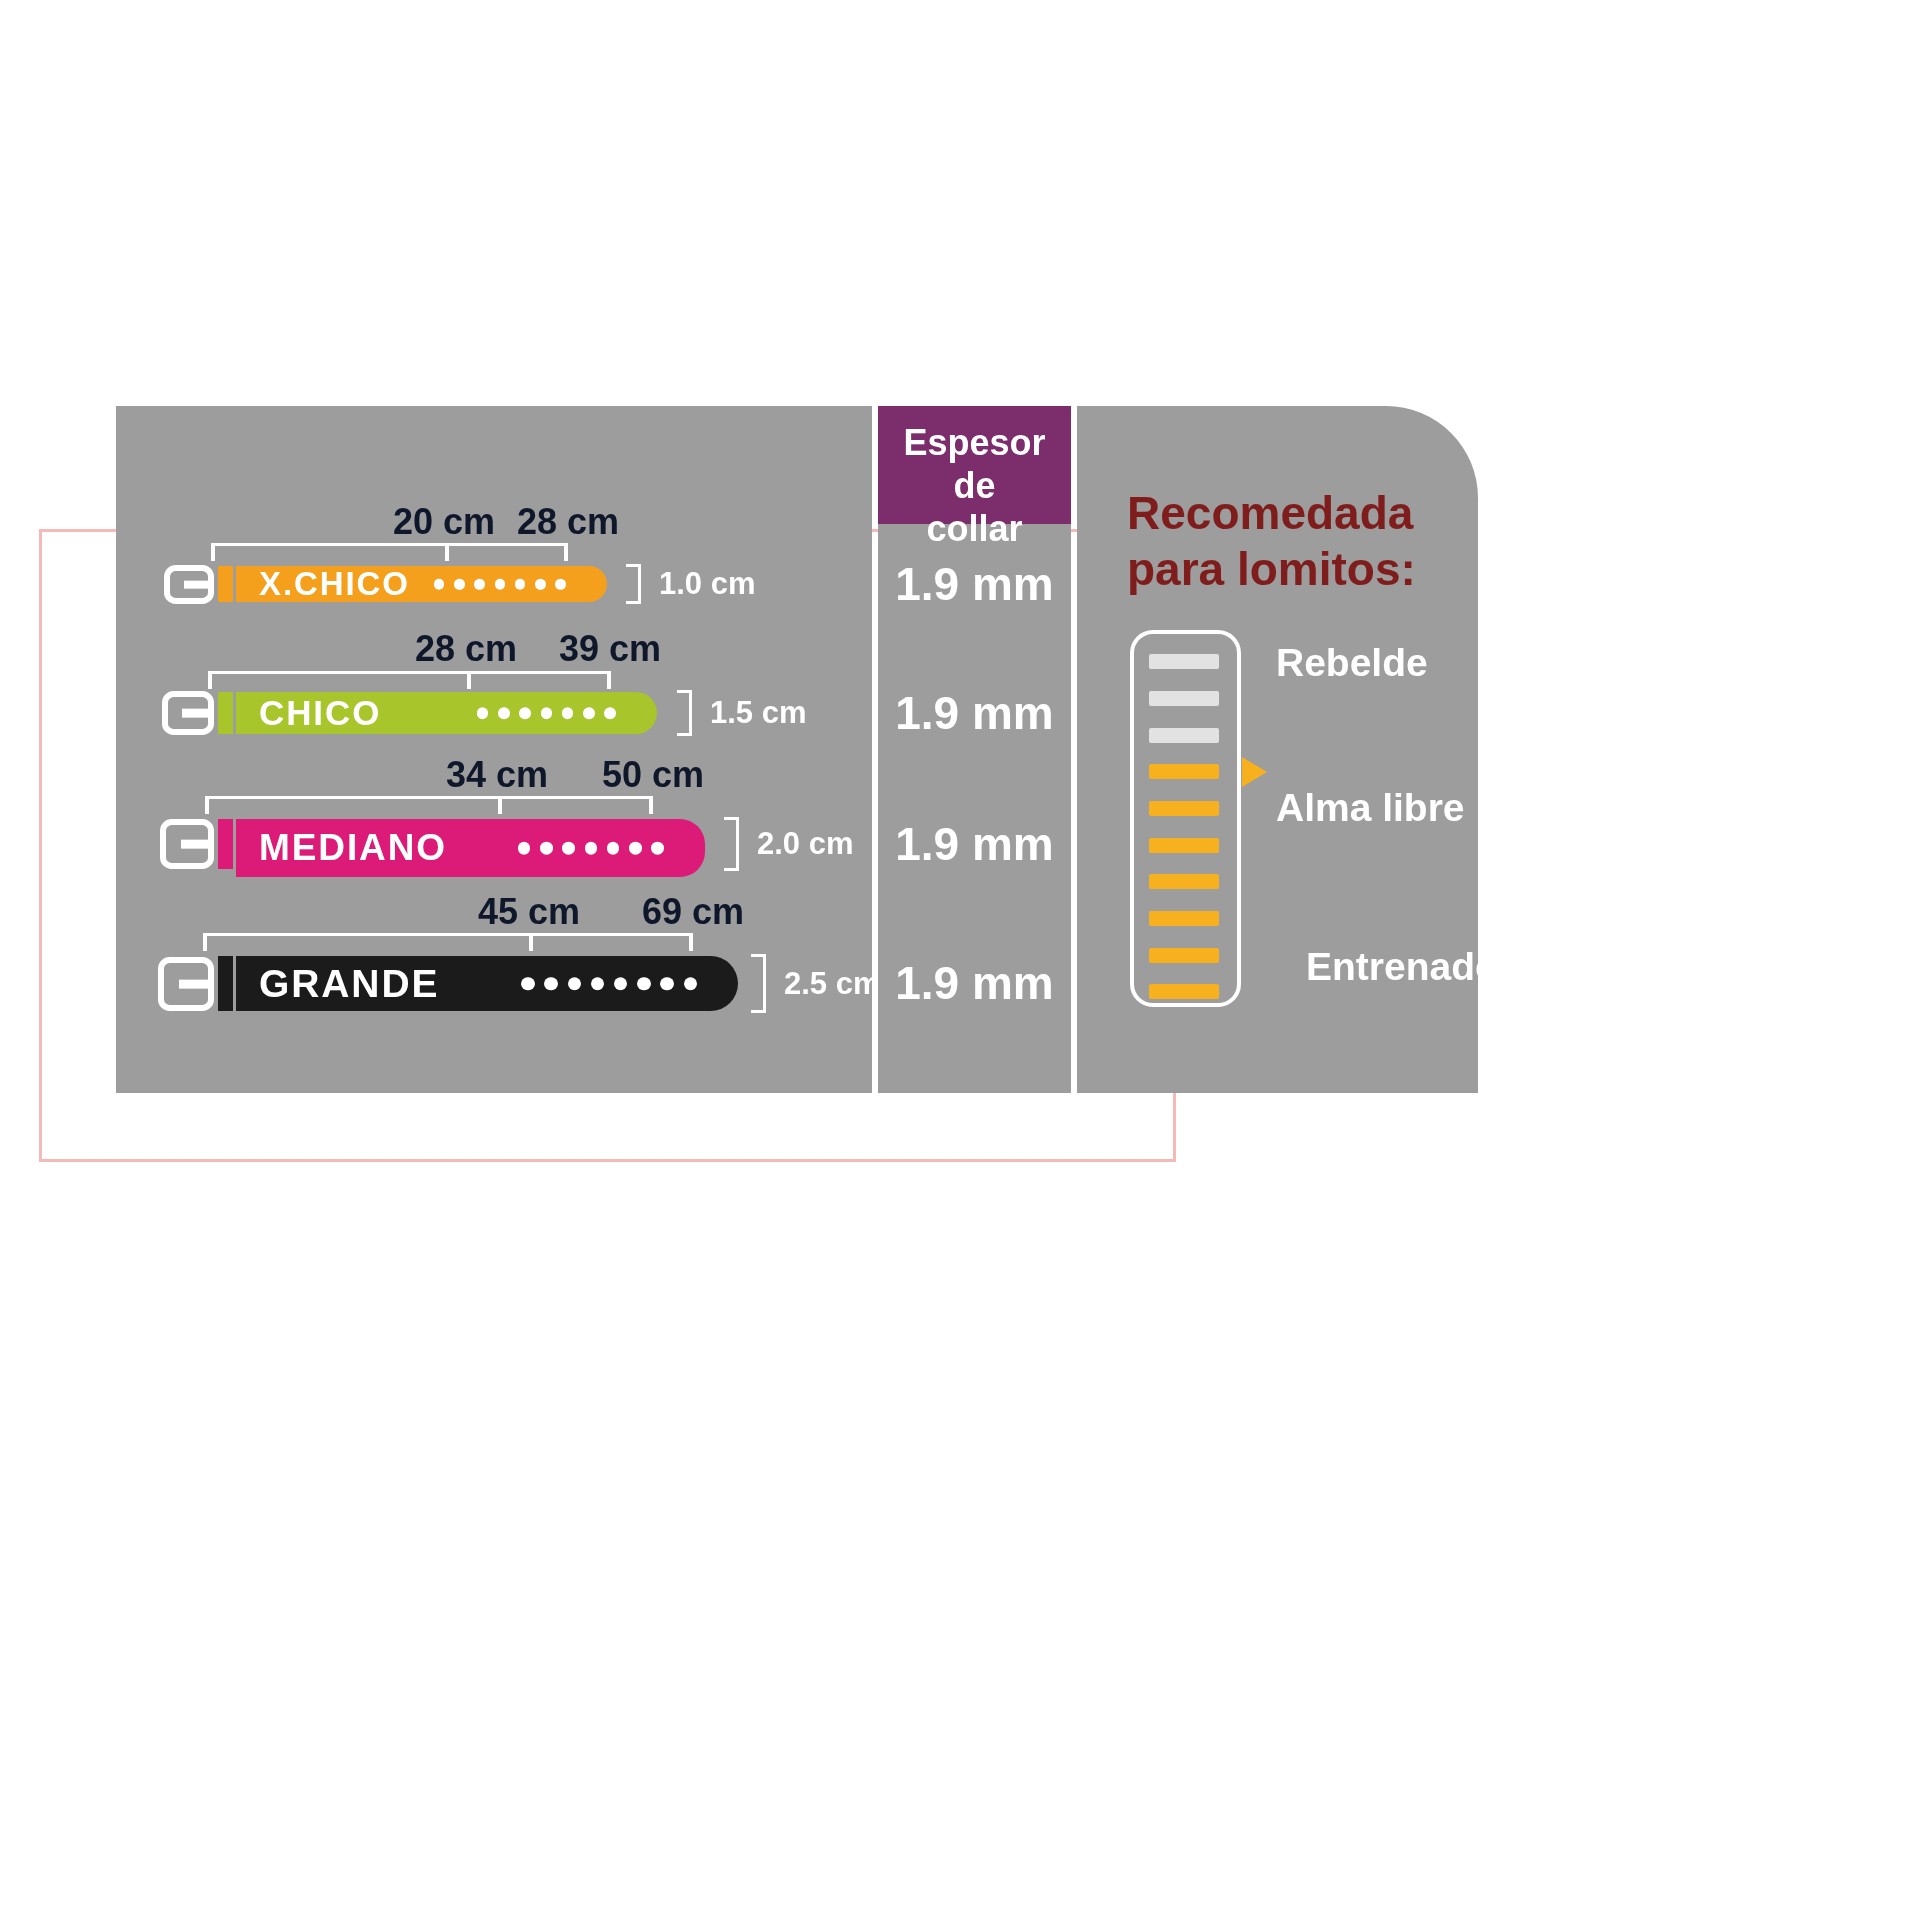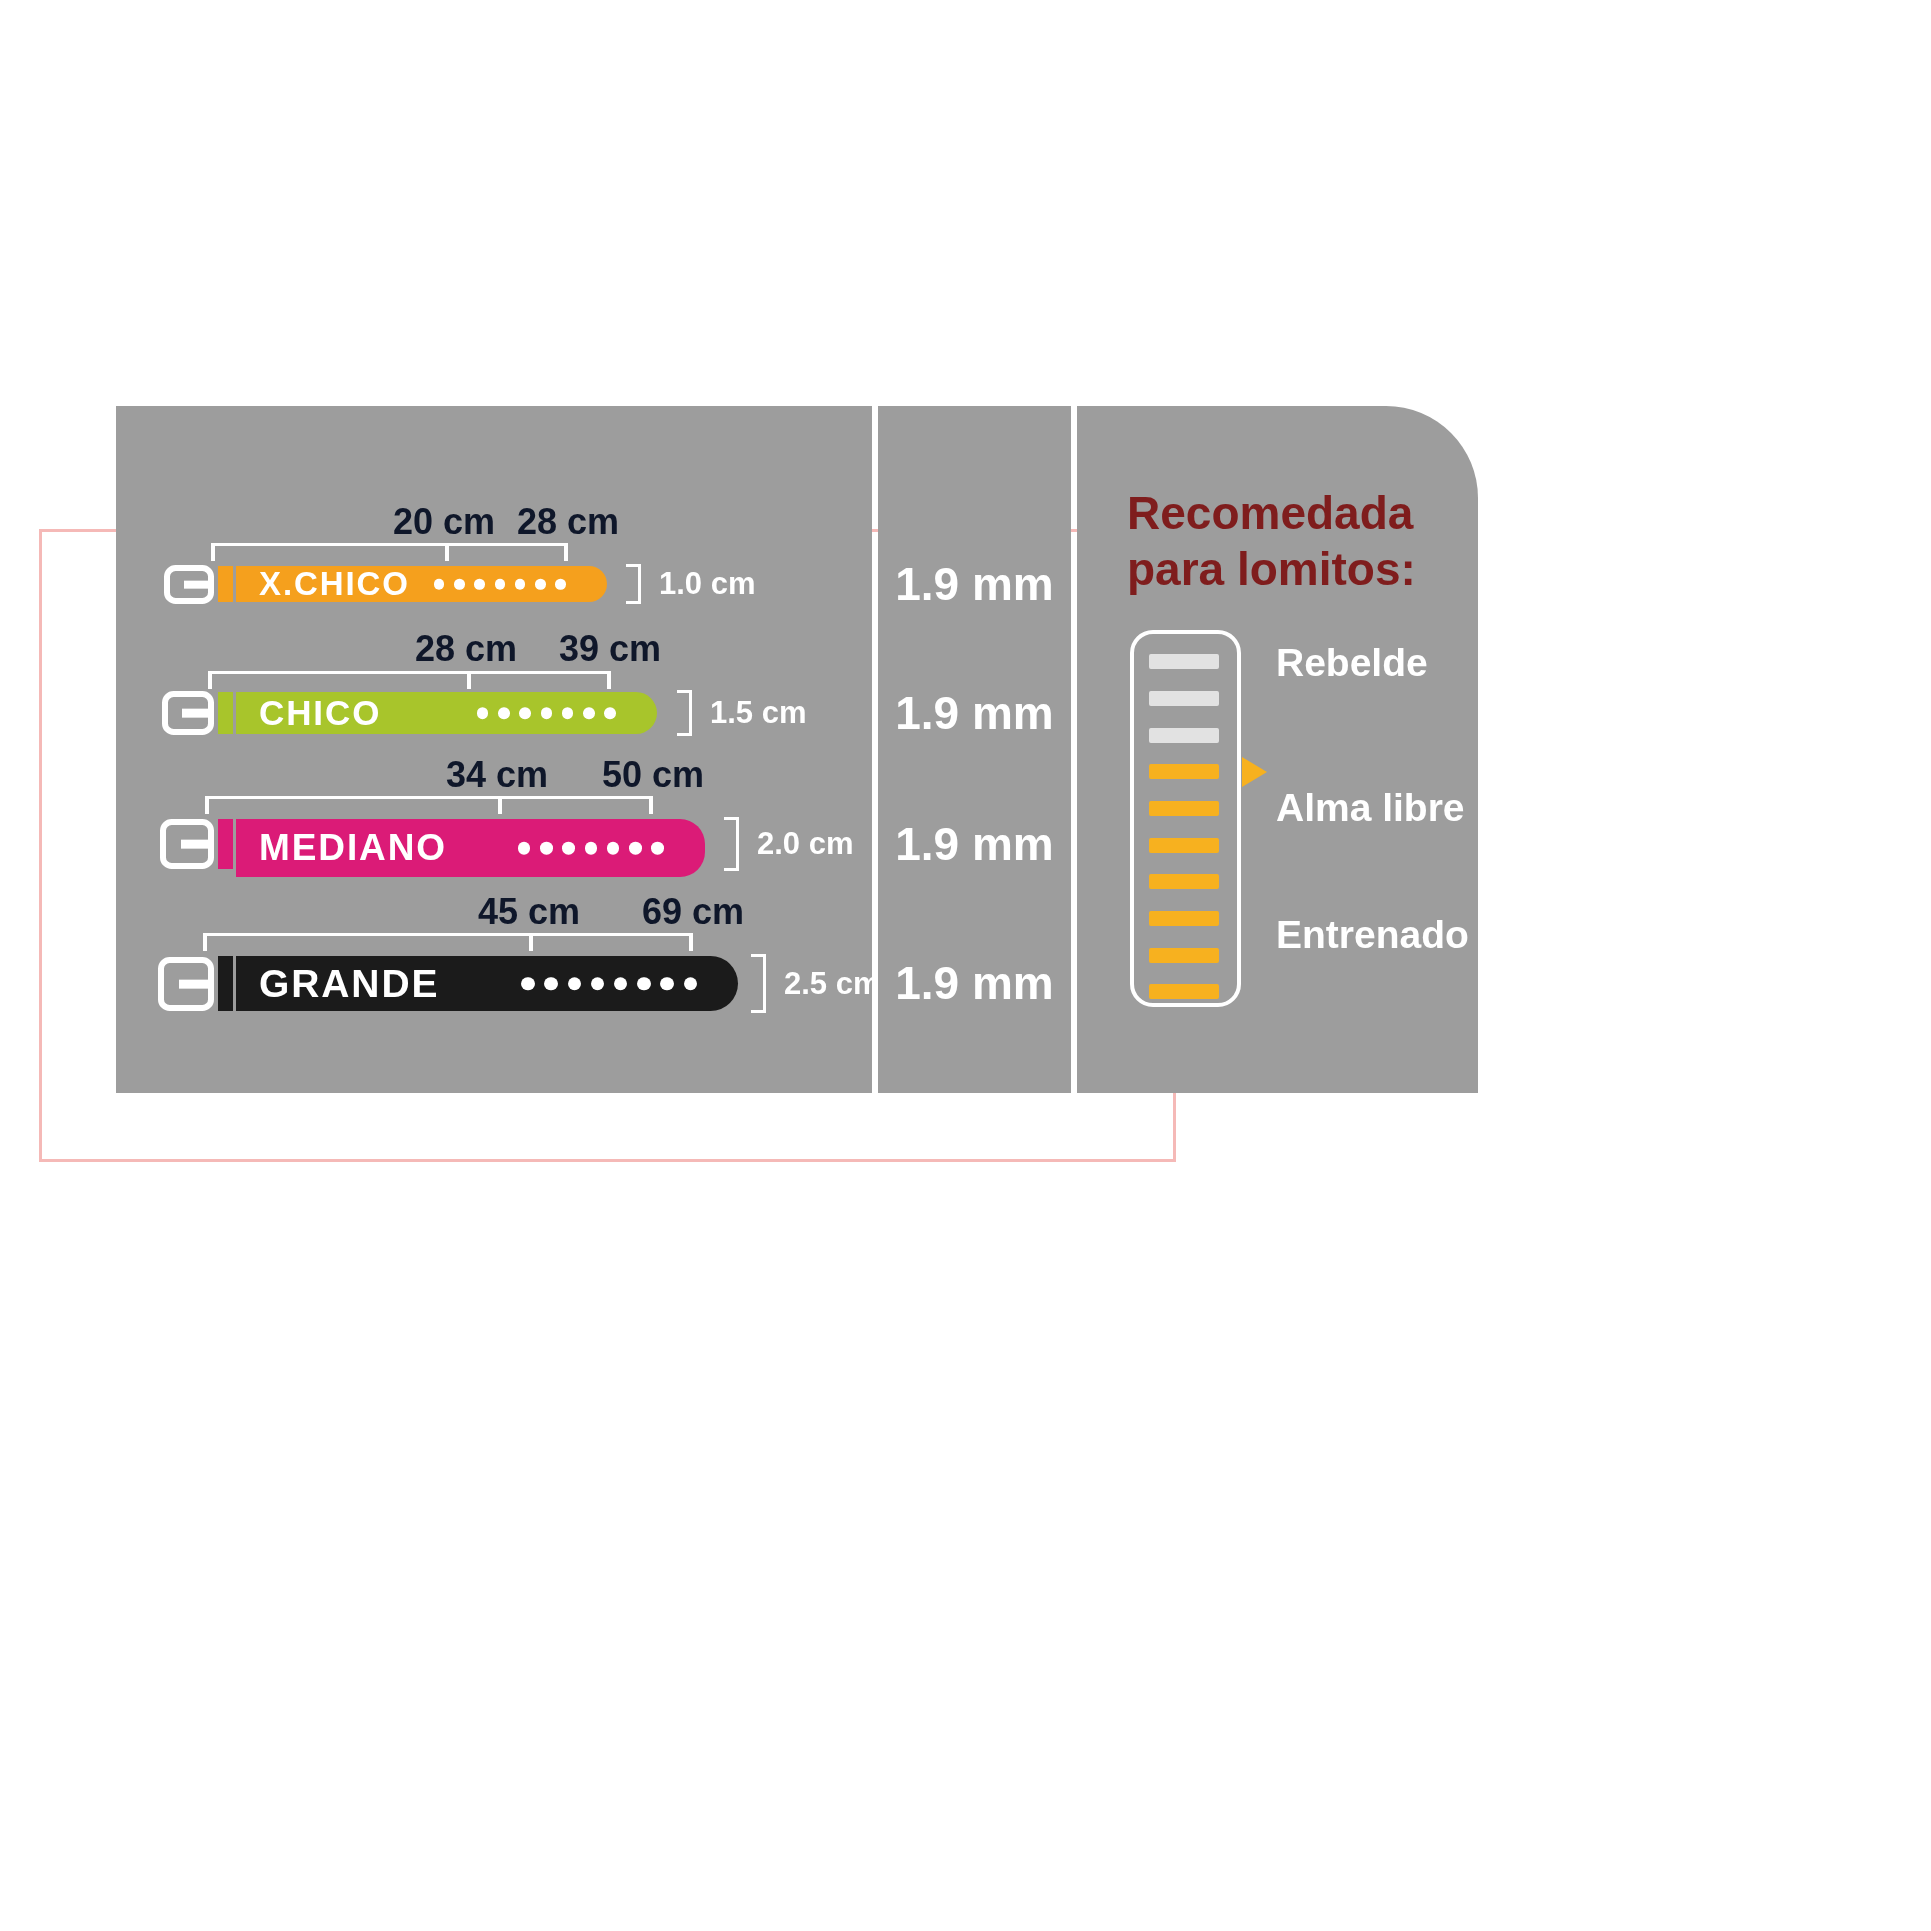--- a/index.html
+++ b/index.html
@@ -173,20 +173,24 @@
             <span class="dot" style="height: 13.5px; width: 13.5px;"></span>
             <span class="dot" style="height: 13.5px; width: 13.5px;"></span>
           </span>
     </div>
     <div class="width-bracket" style="left: 635px; top: 548px; height: 59px;"></div>
     <div class="width-label" style="left: 668px; top: 578px;">2.5 cm</div>
   </div>
     </div>
 
   <div class="panel panel-mid" id="thickness-column">
+    <div class="purple-header">
+      <div>Espesor de</div>
+      <div>collar</div>
+    </div>
   <div class="thickness-value" style="top: 149px;">1.9 mm</div>
       <div class="thickness-value" style="top: 278px;">1.9 mm</div>
       <div class="thickness-value" style="top: 409px;">1.9 mm</div>
       <div class="thickness-value" style="top: 548px;">1.9 mm</div>
     </div>
 
   <div class="panel panel-right">
     <div class="rec-title">
       <div>Recomedada</div>
       <div>para lomitos:</div>
@@ -200,18 +204,18 @@
         <div class="scale-bar" style="top: 204px; background: rgb(247, 177, 31);"></div>
         <div class="scale-bar" style="top: 240px; background: rgb(247, 177, 31);"></div>
         <div class="scale-bar" style="top: 277px; background: rgb(247, 177, 31);"></div>
         <div class="scale-bar" style="top: 314px; background: rgb(247, 177, 31);"></div>
         <div class="scale-bar" style="top: 350px; background: rgb(247, 177, 31);"></div>
       </div>
     <div class="scale-arrow"></div>
     <div id="rec-labels">
         <div class="rec-label" style="top: 235px;">Rebelde</div>
         <div class="rec-label" style="top: 380px;">Alma libre</div>
-        <div class="rec-label" style="top: 507px;">Entrenado</div>
+        <div class="rec-label" style="top: 539px; margin-left: 30px;">Entrenado</div>
       </div>
   </div>
 
 </div>
 
 
 </body></html>

